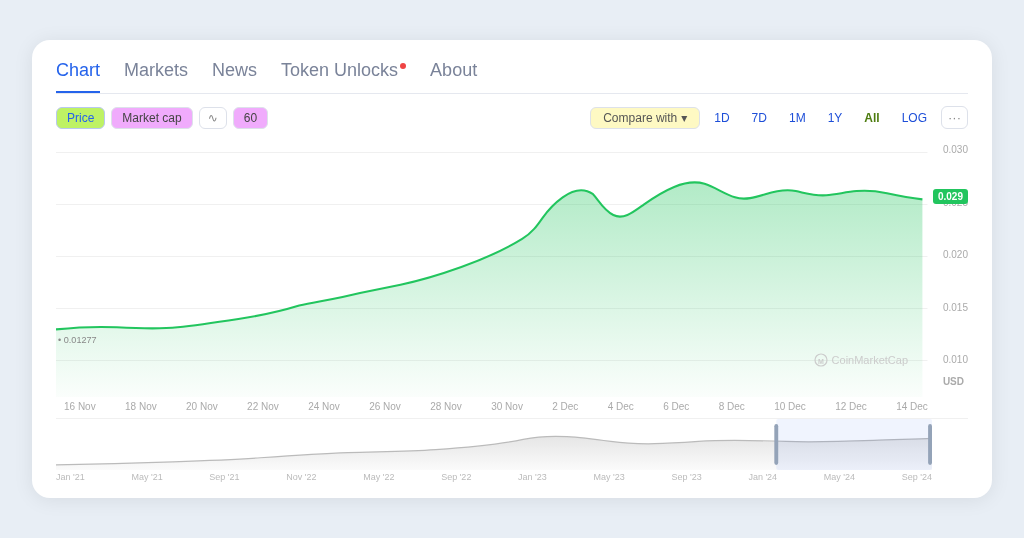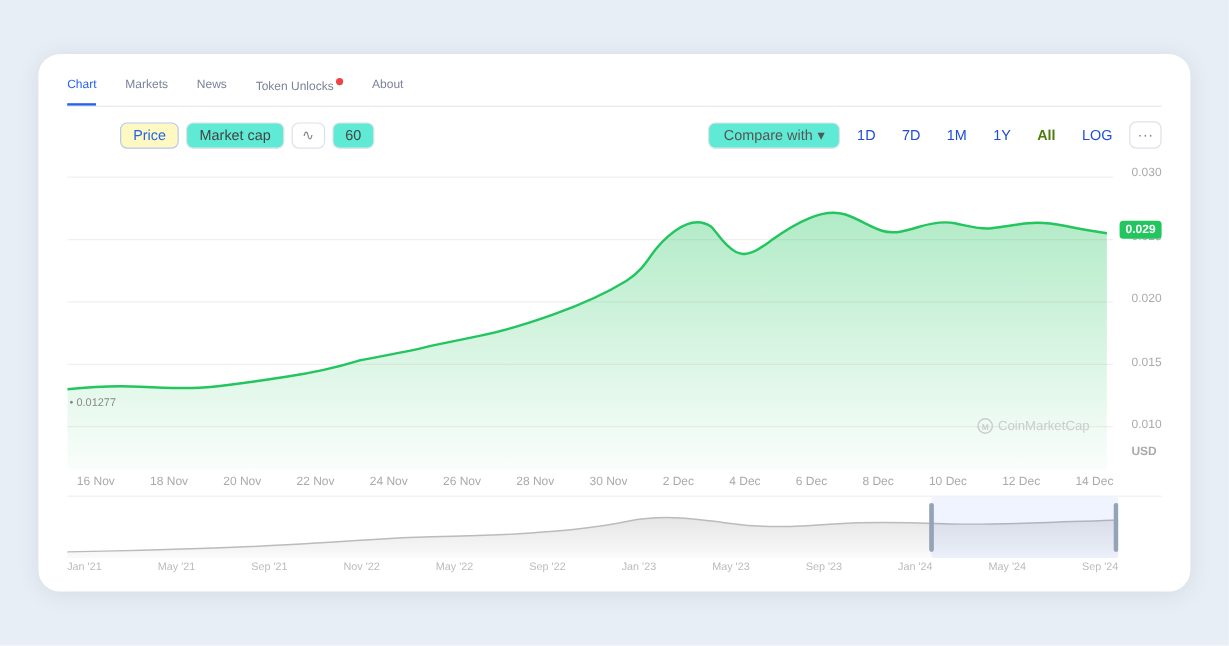--- a/index.html
+++ b/index.html
@@ -20,21 +20,21 @@
     }
     
     .nav-tabs {
       display: flex;
       gap: 24px;
       border-bottom: 1px solid #e5e8ef;
       margin-bottom: 12px;
       padding-bottom: 0;
     }
     .nav-tab {
-      font-size: 10px;
+      font-size: 18px;
       color: #7a8399;
       padding-bottom: 10px;
       cursor: pointer;
       position: relative;
       font-weight: 500;
     }
     .nav-tab.active {
       color: #2563eb;
       border-bottom: 2px solid #2563eb;
     }
@@ -59,27 +59,26 @@
       align-items: center;
       gap: 6px;
     }
     .pill-btn {
       border: 1px solid #dde1ea;
       border-radius: 6px;
       padding: 3px 10px;
       font-size: 12px;
       color: #444;
       cursor: pointer;
-      background: #5eead4;
+      background: #f0abfc;
     }
     .pill-btn.active {
-      background: #fef9c3;
+      background: #bef264;
       border-color: #b8c8f0;
       color: #2563eb;
-      margin-left: 44px;
     }
     .icon-btn {
       border: 1px solid #dde1ea;
       border-radius: 6px;
       padding: 3px 8px;
       font-size: 12px;
       color: #888;
       cursor: pointer;
       background: #fff;
       display: flex;
@@ -91,21 +90,21 @@
       align-items: center;
       gap: 6px;
     }
     .compare-btn {
       border: 1px solid #dde1ea;
       border-radius: 6px;
       padding: 3px 12px;
       font-size: 12px;
       color: #555;
       cursor: pointer;
-      background: #5eead4;
+      background: #fef9c3;
       display: flex;
       align-items: center;
       gap: 4px;
       text-align: center;
     }
     .time-btn {
       padding: 3px 8px;
       font-size: 12px;
       color: #1d4ed8;
       cursor: pointer;

